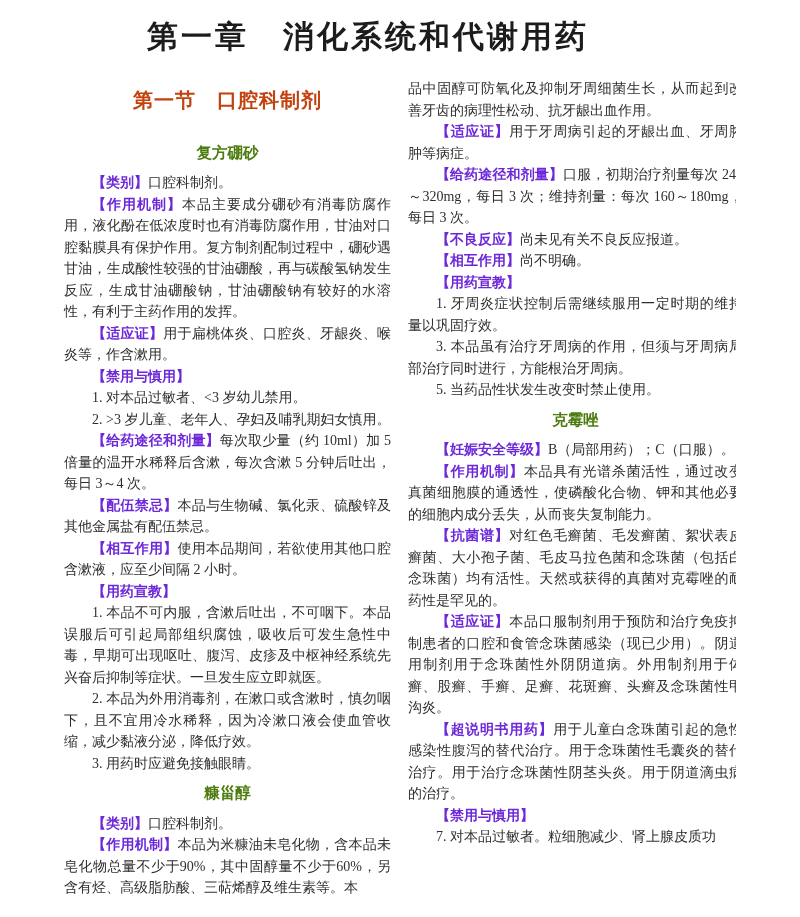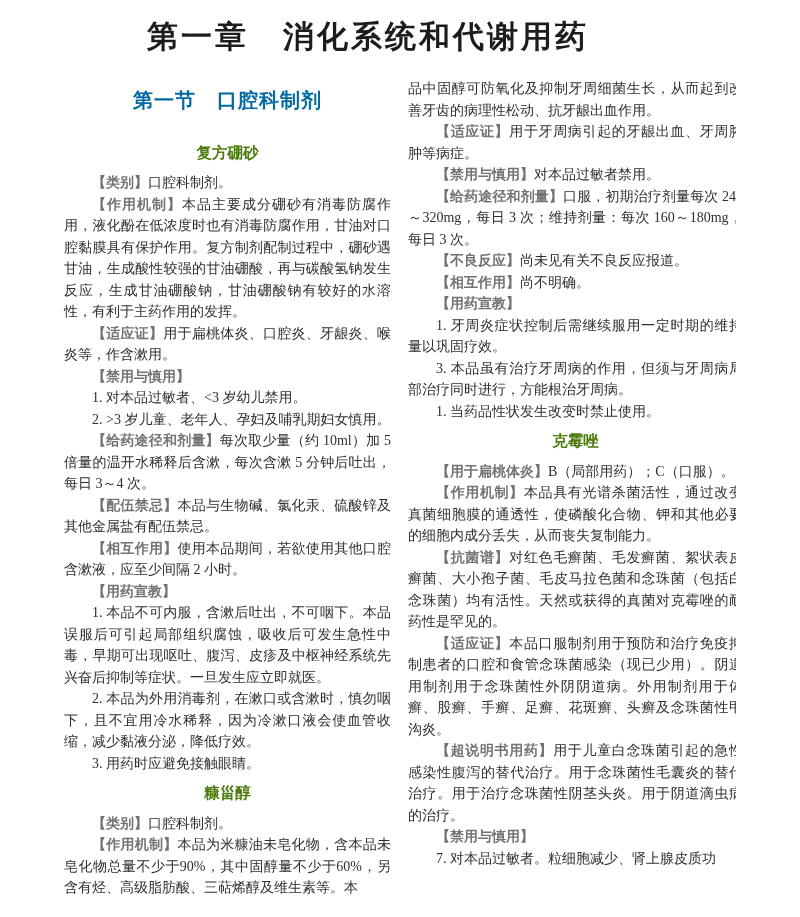--- a/index.html
+++ b/index.html
@@ -42,21 +42,21 @@
     line-height: 21.5px;
     text-align: justify;
   }
   .col-left  { width: 327px; }
   .col-right { width: 335px; }
   .section-title {
     text-align: center;
     font-size: 20px;
     font-weight: 700;
     letter-spacing: 1px;
-    color: #0369a1;
+    color: #c2410c;
     margin: 12px 0 30px 0;
     font-family: "Liberation Sans", "DejaVu Sans", sans-serif;
     text-indent: 0;
   }
   .drug-heading {
     text-align: center;
     font-size: 15.5px;
     font-weight: 700;
     color: #4d7c0f;
     margin: 8px 0 9px 0;
@@ -64,21 +64,21 @@
     font-family: "Liberation Sans", "DejaVu Sans", sans-serif;
   }
   .para {
     margin: 0;
     text-indent: 2em;
     word-break: break-all;
   }
   .para.cont { text-indent: 0; }
   .entry-label {
     font-weight: 700;
-    color: #737373;
+    color: #6d28d9;
     font-family: "Liberation Sans", "DejaVu Sans", sans-serif;
   }
 </style>
 </head>
 <body>
 
 <div class="page">
   <h1 class="chapter-title">第一章　消化系统和代谢用药</h1>
 
   <div class="columns">
@@ -98,30 +98,29 @@
         <p class="para">1. 本品不可内服，含漱后吐出，不可咽下。本品误服后可引起局部组织腐蚀，吸收后可发生急性中毒，早期可出现呕吐、腹泻、皮疹及中枢神经系统先兴奋后抑制等症状。一旦发生应立即就医。</p>
         <p class="para">2. 本品为外用消毒剂，在漱口或含漱时，慎勿咽下，且不宜用冷水稀释，因为冷漱口液会使血管收缩，减少黏液分泌，降低疗效。</p>
         <p class="para">3. 用药时应避免接触眼睛。</p>
         <h3 class="drug-heading">糠甾醇</h3>
         <p class="para"><span class="entry-label">【类别】</span>口腔科制剂。</p>
         <p class="para"><span class="entry-label">【作用机制】</span>本品为米糠油未皂化物，含本品未皂化物总量不少于90%，其中固醇量不少于60%，另含有烃、高级脂肪酸、三萜烯醇及维生素等。本</p>
       </div>
     <div class="col col-right">
         <p class="para cont">品中固醇可防氧化及抑制牙周细菌生长，从而起到改善牙齿的病理性松动、抗牙龈出血作用。</p>
         <p class="para"><span class="entry-label">【适应证】</span>用于牙周病引起的牙龈出血、牙周脓肿等病症。</p>
-        <p class="para"><span class="entry-label">【禁用与慎用】</span>对本品过敏者禁用。</p>
         <p class="para"><span class="entry-label">【给药途径和剂量】</span>口服，初期治疗剂量每次 240～320mg，每日 3 次；维持剂量：每次 160～180mg，每日 3 次。</p>
         <p class="para"><span class="entry-label">【不良反应】</span>尚未见有关不良反应报道。</p>
         <p class="para"><span class="entry-label">【相互作用】</span>尚不明确。</p>
         <p class="para"><span class="entry-label">【用药宣教】</span></p>
         <p class="para">1. 牙周炎症状控制后需继续服用一定时期的维持量以巩固疗效。</p>
         <p class="para">3. 本品虽有治疗牙周病的作用，但须与牙周病局部治疗同时进行，方能根治牙周病。</p>
-        <p class="para">1. 当药品性状发生改变时禁止使用。</p>
+        <p class="para">5. 当药品性状发生改变时禁止使用。</p>
         <h3 class="drug-heading">克霉唑</h3>
-        <p class="para"><span class="entry-label">【用于扁桃体炎】</span>B（局部用药）；C（口服）。</p>
+        <p class="para"><span class="entry-label">【妊娠安全等级】</span>B（局部用药）；C（口服）。</p>
         <p class="para"><span class="entry-label">【作用机制】</span>本品具有光谱杀菌活性，通过改变真菌细胞膜的通透性，使磷酸化合物、钾和其他必要的细胞内成分丢失，从而丧失复制能力。</p>
         <p class="para"><span class="entry-label">【抗菌谱】</span>对红色毛癣菌、毛发癣菌、絮状表皮癣菌、大小孢子菌、毛皮马拉色菌和念珠菌（包括白念珠菌）均有活性。天然或获得的真菌对克霉唑的耐药性是罕见的。</p>
         <p class="para"><span class="entry-label">【适应证】</span>本品口服制剂用于预防和治疗免疫抑制患者的口腔和食管念珠菌感染（现已少用）。阴道用制剂用于念珠菌性外阴阴道病。外用制剂用于体癣、股癣、手癣、足癣、花斑癣、头癣及念珠菌性甲沟炎。</p>
         <p class="para"><span class="entry-label">【超说明书用药】</span>用于儿童白念珠菌引起的急性感染性腹泻的替代治疗。用于念珠菌性毛囊炎的替代治疗。用于治疗念珠菌性阴茎头炎。用于阴道滴虫病的治疗。</p>
         <p class="para"><span class="entry-label">【禁用与慎用】</span></p>
         <p class="para">7. 对本品过敏者。粒细胞减少、肾上腺皮质功</p>
       </div>
   </div>
 </div>
 

